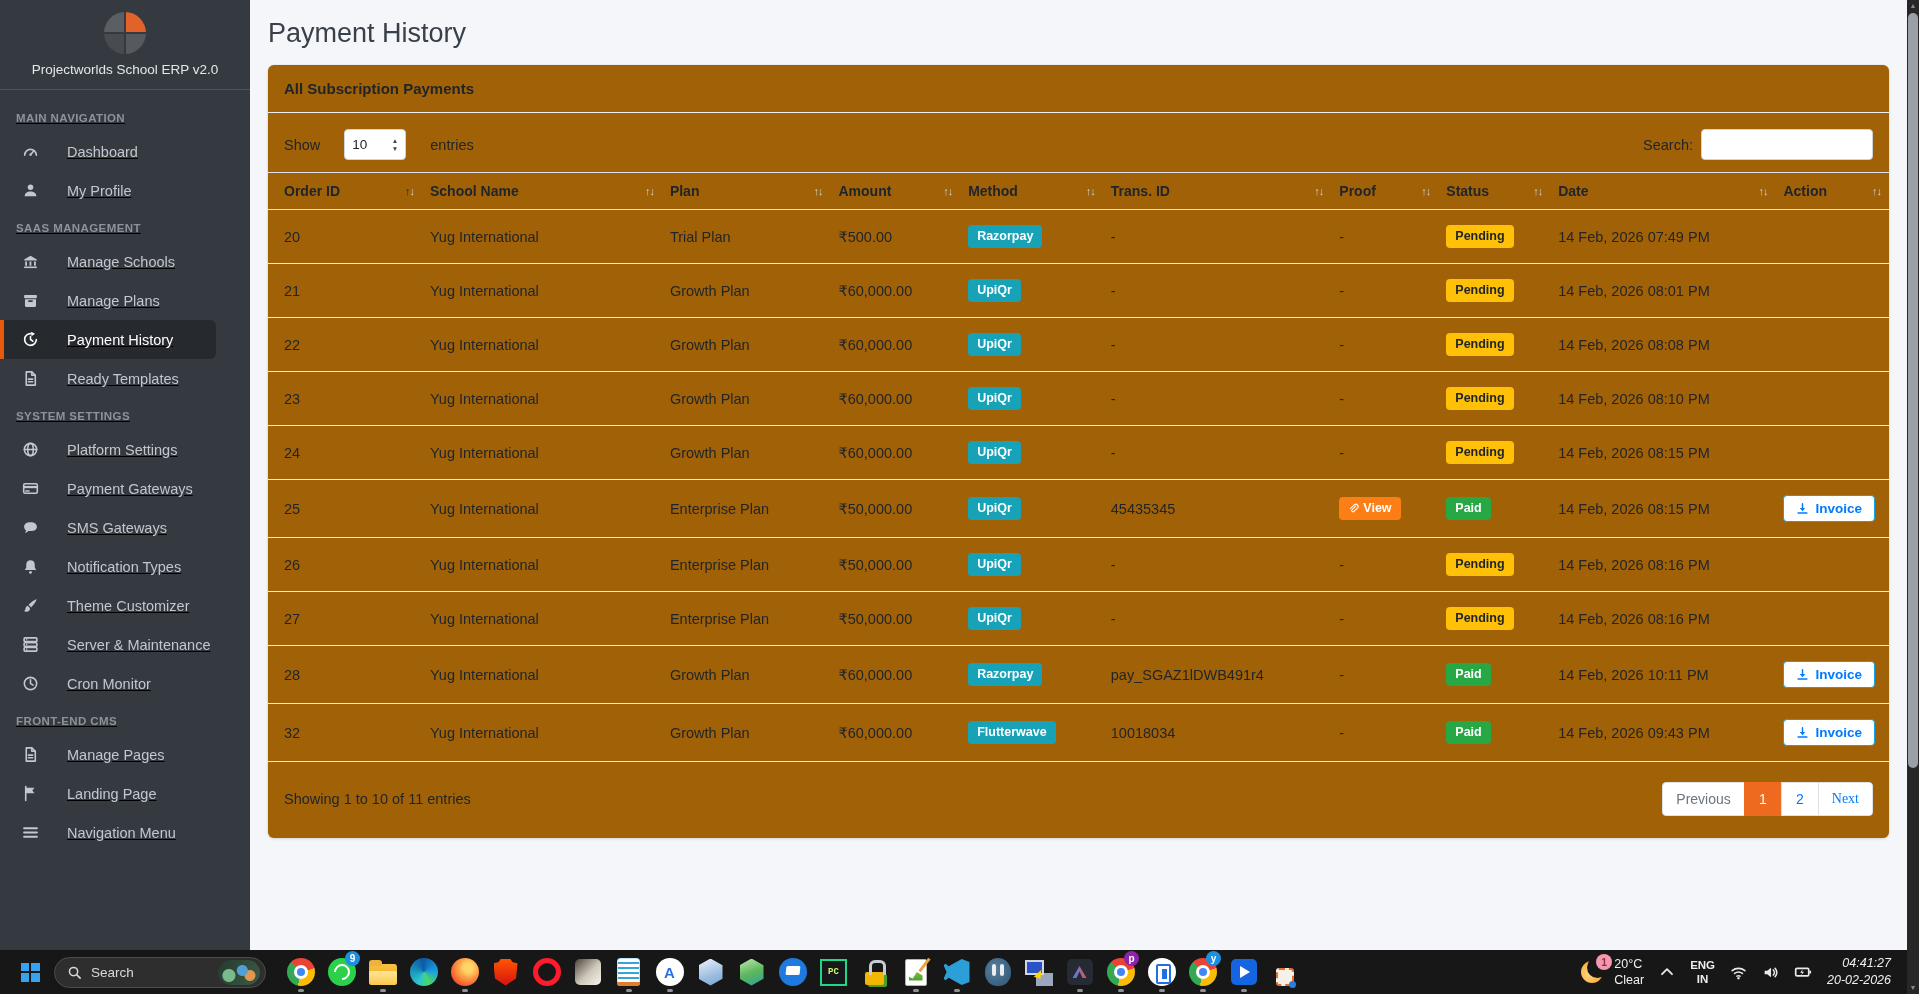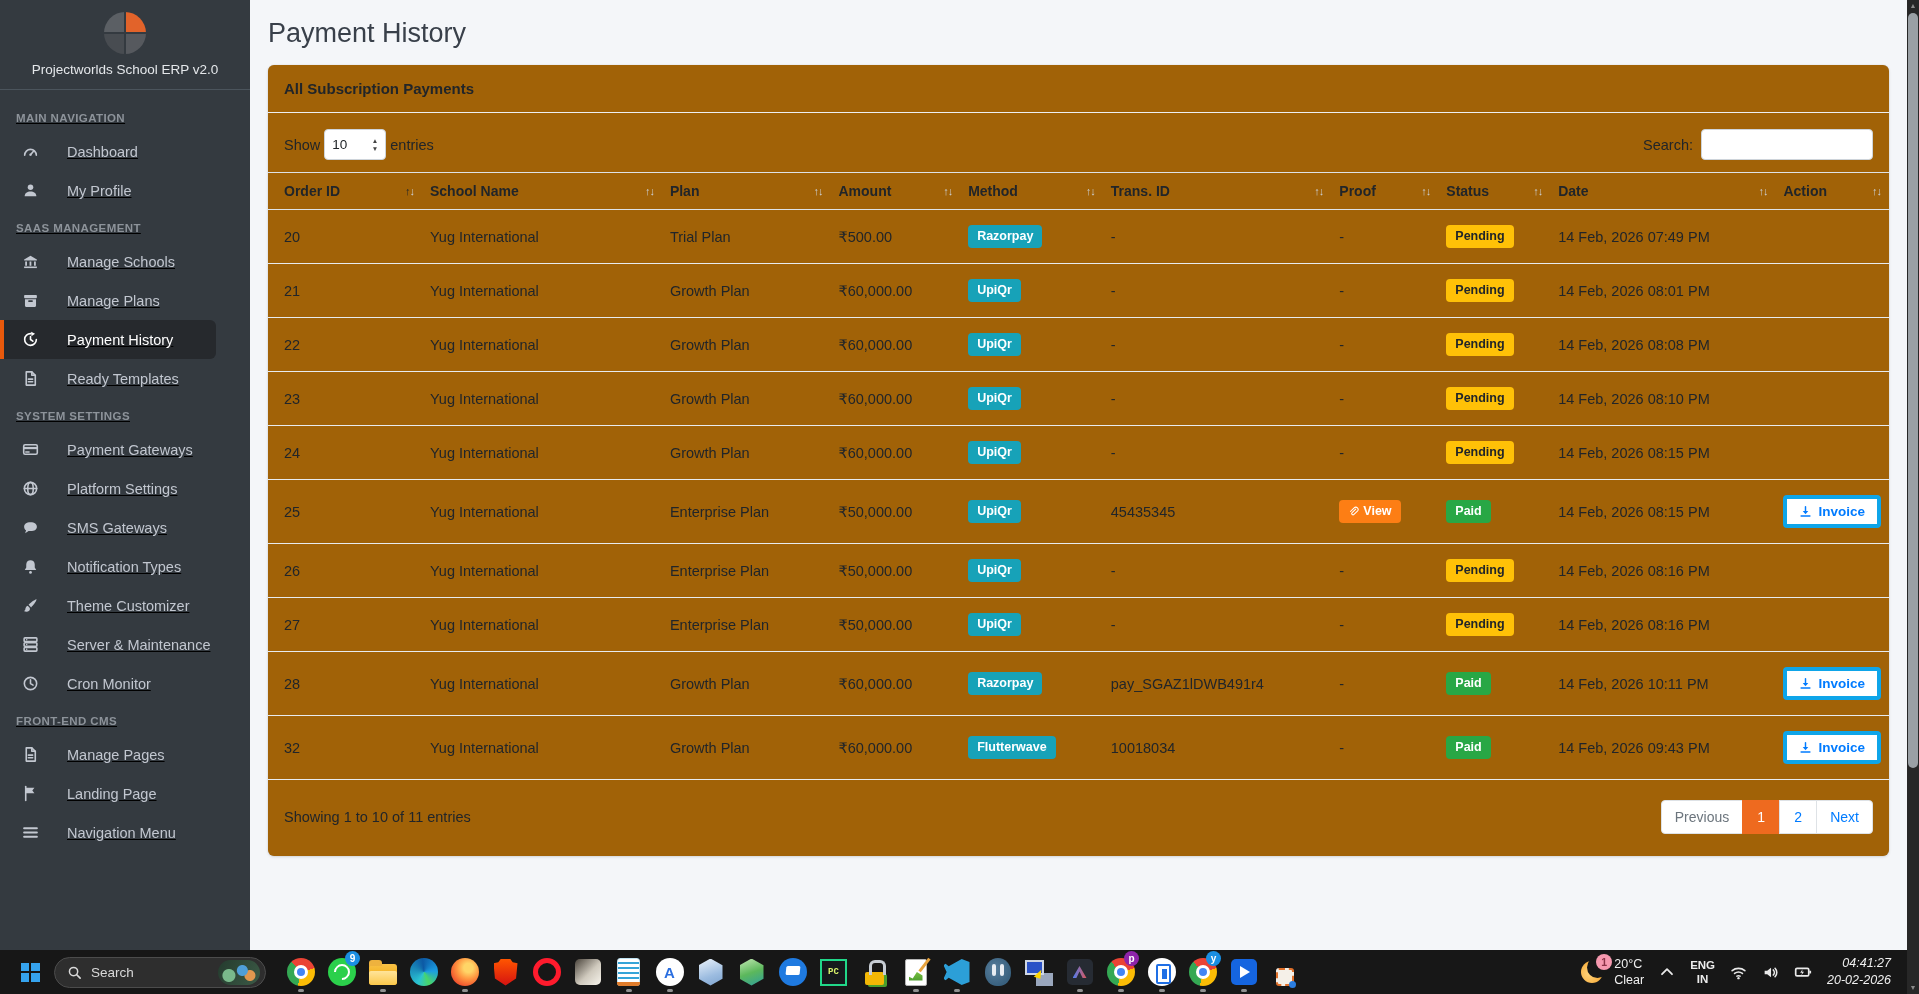--- a/index.html
+++ b/index.html
@@ -27,21 +27,21 @@
   .hamburger { color:#d2d6da; cursor:pointer; display:flex; }
   .hamburger svg { width:20px; height:20px; }
   .navbar-user { color:#ced2d6; font-size:14.5px; cursor:pointer; }
 
   .content { padding:16px 18px 0; }
   .page-title { font-size:27px; font-weight:400; color:#39404a; margin:2px 0 16px; }
 
   .card { background:#a16207; border-radius:6px; box-shadow:0 1px 3px rgba(0,0,0,.12), 0 0 1px rgba(0,0,0,.2); }
   .card-header { padding:15px 16px; font-size:15px; font-weight:700; color:#212529; border-bottom:1px solid #edeff2; }
   .controls { display:flex; justify-content:space-between; align-items:center; padding:16px 16px 12px; font-size:14.5px; color:#212529; }
-  .controls-left { display:flex; align-items:center; gap:4px; }
+  .controls-left { display:flex; align-items:center; gap:24px; }
   .page-size { display:inline-flex; align-items:center; justify-content:space-between; width:62px; height:31px; border:1px solid #ced4da; border-radius:4px; padding:0 7px; cursor:pointer; background:#fff; }
   .page-size .val { font-size:13.5px; }
   .sel-arrows { display:flex; flex-direction:column; font-size:6.5px; line-height:1.15; color:#444; }
   .controls-right { display:flex; align-items:center; gap:8px; }
   .search-input { width:172px; height:31px; border:1px solid #ced4da; border-radius:4px; padding:0 8px; font-size:14px; outline:none; }
 
   table { width:100%; border-collapse:collapse; font-size:14.5px; color:#212529; }
   thead th { text-align:left; padding:10px 8px; font-size:14px; font-weight:700; border-top:1px solid #dee2e6; border-bottom:1px solid #dee2e6; white-space:nowrap; cursor:pointer; }
   thead th .th-wrap { display:flex; align-items:center; justify-content:space-between; gap:6px; }
   .sort { font-size:11px; color:#ccd0d4; letter-spacing:-1px; white-space:nowrap; }
@@ -49,29 +49,29 @@
   tbody td { padding:15px 8px; border-bottom:1px solid #e8ebee; vertical-align:middle; white-space:nowrap; }
   th:first-child, td:first-child { padding-left:16px; }
 
   .badge { display:inline-block; padding:4px 9px; border-radius:4px; font-size:12.5px; font-weight:700; color:#fff; line-height:1.2; }
   .badge-teal   { background:#17a2b8; }
   .badge-yellow { background:#ffc107; color:#212529; }
   .badge-green  { background:#28a745; }
   .badge-orange { background:#fd7e14; display:inline-flex; align-items:center; gap:4px; }
   .badge-orange svg { width:11px; height:11px; }
 
-  .btn-invoice { display:inline-flex; align-items:center; gap:6px; border:4px solid #0ea5e9; color:#007bff; background:#fff; border-radius:4px; padding:5px 12px; font-size:13.5px; font-weight:600; cursor:pointer; }
+  .btn-invoice { display:inline-flex; align-items:center; gap:6px; border:1px solid #0ea5e9; color:#007bff; background:#fff; border-radius:4px; padding:5px 12px; font-size:13.5px; font-weight:600; cursor:pointer; }
   .btn-invoice svg { width:13px; height:13px; }
 
   .card-footer { display:flex; justify-content:space-between; align-items:center; padding:20px 16px 22px; }
   .summary { font-size:14.5px; color:#212529; }
   .pagination { display:flex; }
   .page-btn { min-width:38px; padding:8px 13px; border:1px solid #dee2e6; background:#fff; color:#007bff; font-size:14px; text-align:center; margin-left:-1px; cursor:pointer; }
   .page-btn.prev { color:#6c757d; border-radius:4px 0 0 4px; }
-  .page-btn.next { border-radius:0 4px 4px 0; }
+  .page-btn.next { border-radius:0 4px 4px 0;font-family:Liberation Serif, serif; }
   .page-btn.active { background:#ee6a1f; border-color:#ee6a1f; color:#fff; }
 
   
   .scrollbar { position:fixed; top:0; right:0; width:12px; height:994px; background:#272727; z-index:20; }
   .sb-arrow { position:absolute; left:0; width:12px; text-align:center; font-size:7px; color:#8a8a8a; }
   .sb-up { top:2px; } .sb-down { bottom:3px; }
   .sb-thumb { position:absolute; left:1px; top:13px; width:10px; height:755px; background:#9aa0a5; border-radius:5px; cursor:grab; }
 
   
   .taskbar { position:fixed; left:0; bottom:0; width:1919px; height:44px; background:#171717; display:flex; align-items:center; padding:0 12px; gap:6px; z-index:10; }
@@ -218,36 +218,36 @@
               <path d="M9.2 1.8V5h3.3"></path>
               <path d="M6 8.6h4M6 11h4"></path>
             </svg>
           </span>
           <span>Ready Templates</span>
         </div>
         <div class="nav-heading">SYSTEM SETTINGS</div>
         <div class="nav-item">
           <span style="display: inline-flex;">
             <svg viewBox="0 0 16 16" fill="none" stroke="currentColor" stroke-width="1.5" stroke-linecap="round" stroke-linejoin="round" style="width: 17px; height: 17px;">
+              <circle cx="8" cy="8" r="5.8"></circle>
+              <ellipse cx="8" cy="8" rx="2.6" ry="5.8"></ellipse>
+              <path d="M2.2 8h11.6"></path>
+            </svg>
+          </span>
+          <span>Platform Settings</span>
+        </div>
+        <div class="nav-item">
+          <span style="display: inline-flex;">
+            <svg viewBox="0 0 16 16" fill="none" stroke="currentColor" stroke-width="1.5" stroke-linecap="round" stroke-linejoin="round" style="width: 17px; height: 17px;">
               <rect x="1.6" y="3.6" width="12.8" height="8.8" rx="1.3"></rect>
               <rect x="1.6" y="5.6" width="12.8" height="2.1" fill="currentColor" stroke="none"></rect>
               <path d="M3.6 10.4h3"></path>
             </svg>
           </span>
           <span>Payment Gateways</span>
-        </div>
-        <div class="nav-item">
-          <span style="display: inline-flex;">
-            <svg viewBox="0 0 16 16" fill="none" stroke="currentColor" stroke-width="1.5" stroke-linecap="round" stroke-linejoin="round" style="width: 17px; height: 17px;">
-              <circle cx="8" cy="8" r="5.8"></circle>
-              <ellipse cx="8" cy="8" rx="2.6" ry="5.8"></ellipse>
-              <path d="M2.2 8h11.6"></path>
-            </svg>
-          </span>
-          <span>Platform Settings</span>
         </div>
         <div class="nav-item">
           <span style="display: inline-flex;">
             <svg viewBox="0 0 16 16" fill="none" stroke="currentColor" stroke-width="1.5" stroke-linecap="round" stroke-linejoin="round" style="width: 17px; height: 17px;">
               <path d="M2 7.2C2 4.9 4 3 8 3s6 1.9 6 4.2-2 4.2-6 4.2c-.6 0-1.2 0-1.8-.1L3 13.4l.8-2.7C2.6 9.9 2 8.6 2 7.2z" fill="currentColor" stroke="none"></path>
             </svg>
           </span>
           <span>SMS Gateways</span>
         </div>
         <div class="nav-item">

